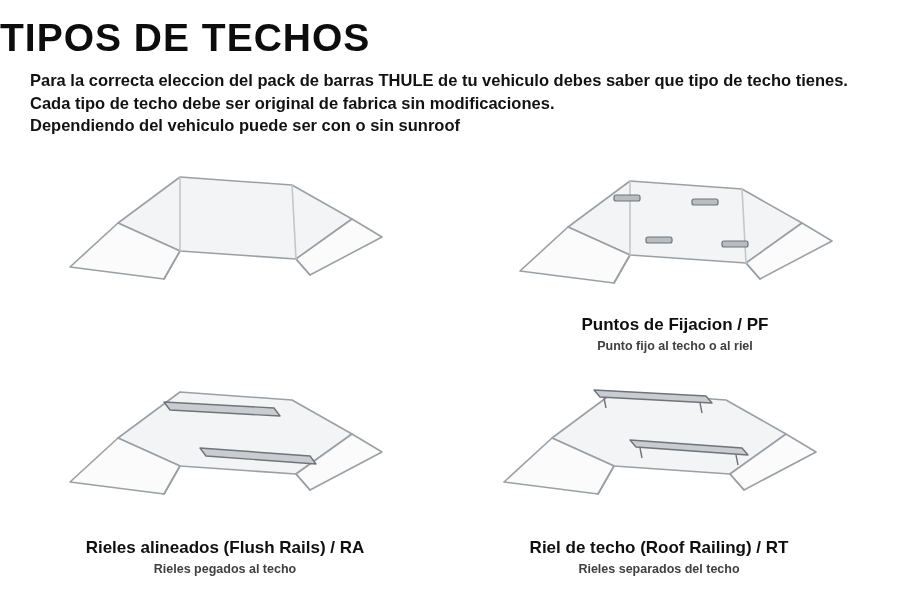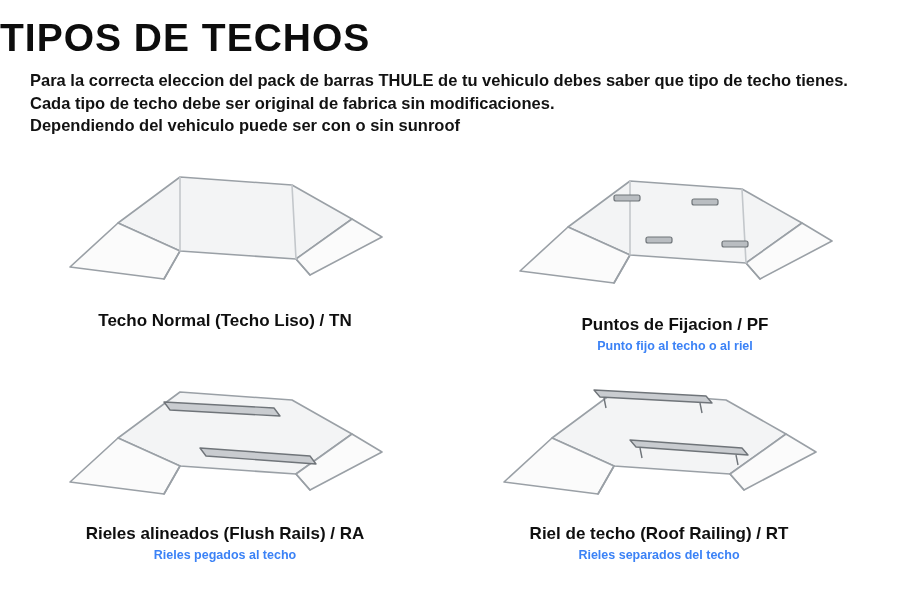--- a/index.html
+++ b/index.html
@@ -65,27 +65,27 @@
     position: relative;
   }
   .art svg {
     display: block;
     margin: 0 auto;
   }
   .cap {
     font-size: 17px;
     font-weight: bold;
     color: #0f0f0f;
-    margin-top: 4px;
+    margin-top: 18px;
     line-height: 1.2;
   }
   .subcap {
     font-size: 12.5px;
     font-weight: bold;
-    color: #3b82f6;
+    color: #404040;
     margin-top: 3px;
     line-height: 1.2;
   }
   .row1 .cap { margin-top: 6px; }
 </style>
 </head>
 <body>
 
 <div class="page">
 
@@ -111,21 +111,20 @@
             <path d="M292 64 L322 82 L250 120 L236 104 Z" fill="#fbfbfb"></path>
 
             <path d="M120 96 L104 124"></path>
             <path d="M236 104 L250 120"></path>
 
             <path d="M120 22 L120 96" stroke="#c3c7cb"></path>
             <path d="M232 30 L236 104" stroke="#c3c7cb"></path>
           </g>
         </svg>
       </div>
-      <div class="cap">Techo Normal (Techo Liso) / TN</div>
       <div class="subcap"></div>
     </div>
 
     <div class="cell cell-r0c1 row1">
       <div class="art">
         <svg width="330" height="150" viewBox="0 0 330 150" aria-hidden="true">
           <g fill="none" stroke="#9aa0a6" stroke-width="1.6" stroke-linejoin="round" stroke-linecap="round">
             <path d="M58 68 L120 22 L232 30 L292 64 L236 104 L120 96 Z" fill="#f3f4f5"></path>
             <path d="M58 68 L10 112 L104 124 L120 96 Z" fill="#fbfbfb"></path>
             <path d="M292 64 L322 82 L250 120 L236 104 Z" fill="#fbfbfb"></path>

